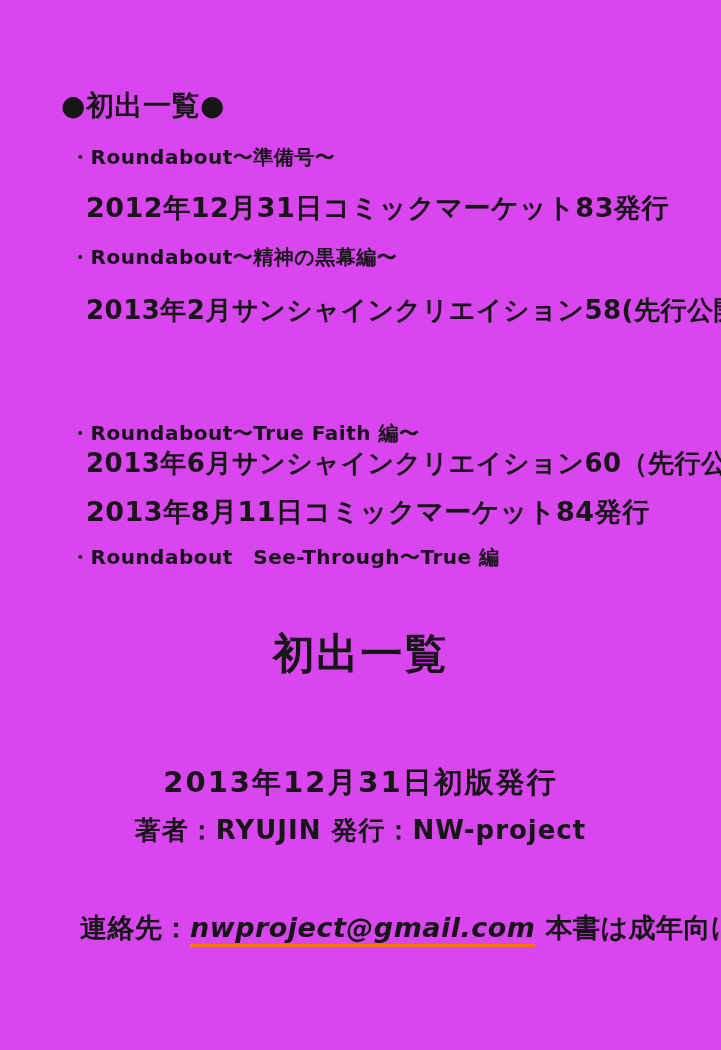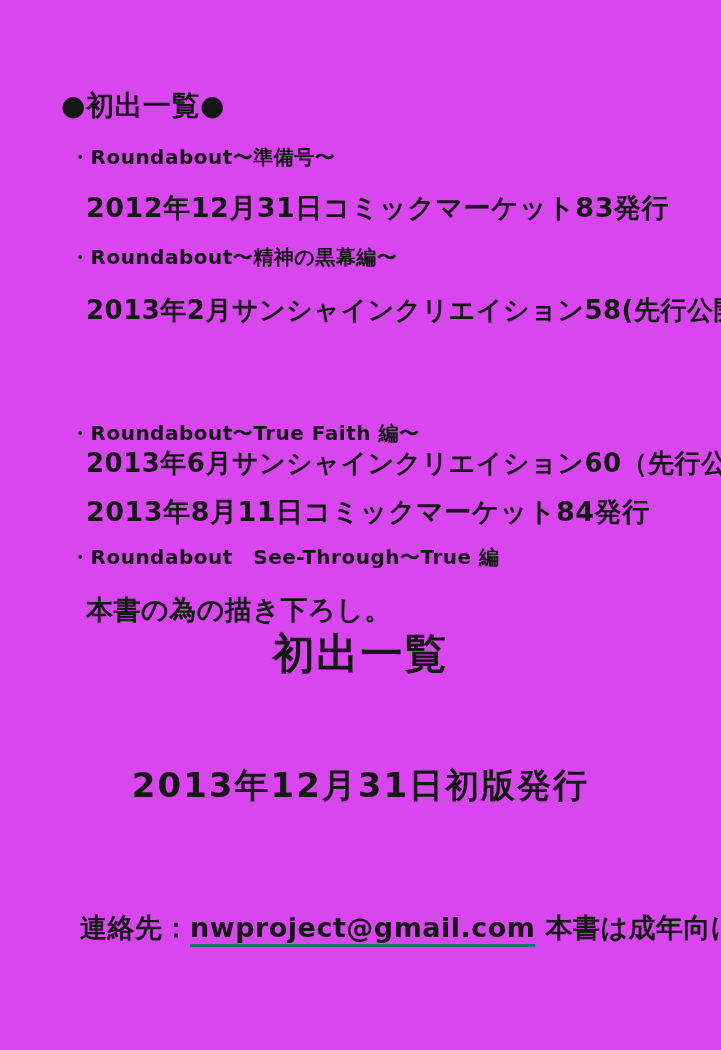--- a/index.html
+++ b/index.html
@@ -39,50 +39,51 @@
   .d3 { top: 346px; }
   .t3 { top: 422px; }
   .d4 { top: 449px; font-size: 26px; }
   .d5 { top: 497px; }
   .t4 { top: 546px; }
   .d6 { top: 595px; }
   
   .okuduke   { top: 631px; font-size: 42px; letter-spacing: 2px; }
   .booktitle { top: 688px; font-size: 33px; letter-spacing: 1px; }
   .tagline   { top: 738px; font-size: 17px; letter-spacing: 0; }
-  .edition   { top: 767px; font-size: 34px; letter-spacing: 2px; }
+  .edition   { top: 767px; font-size: 29px; letter-spacing: 2px; }
   .credits   { top: 816px; font-size: 26px; letter-spacing: 1px; }
   
   .contact   { left: 80px; top: 913px; font-size: 27px; }
   .email {
     text-decoration: none;
-    border-bottom: 3px solid #0f766e;
+    border-bottom: 3px solid #f97316;
     padding-bottom: 1px;
+    font-style: italic;
   }
 </style>
 </head>
 <body>
 
 <div class="page">
 
   <div class="line heading">●初出一覧●</div>
 
   <div class="line entry-title t1">・Roundabout〜準備号〜</div>
   <div class="line entry-date d1">2012年12月31日コミックマーケット83発行</div>
 
   <div class="line entry-title t2">・Roundabout〜精神の黒幕編〜</div>
   <div class="line entry-date d2">2013年2月サンシャインクリエイション58(先行公開)</div>
 
   <div class="line entry-title t3">・Roundabout〜True Faith 編〜</div>
   <div class="line entry-date d4">2013年6月サンシャインクリエイション60（先行公開）</div>
   <div class="line entry-date d5">2013年8月11日コミックマーケット84発行</div>
 
   <div class="line entry-title t4">・Roundabout　See-Through〜True 編</div>
-  <div class="line entry-date d6">本書の為の描き下ろし。</div>
 
   <div class="line centered okuduke">初出一覧</div>
   <div class="line centered edition">2013年12月31日初版発行</div>
+  <div class="line centered credits">著者：RYUJIN 発行：NW-project</div>
 
   <div class="line contact">
     <span>連絡先：</span><span class="email">nwproject@gmail.com</span><span> 本書は成年向けです。</span>
   </div>
 
 </div>
 
 </body></html>

